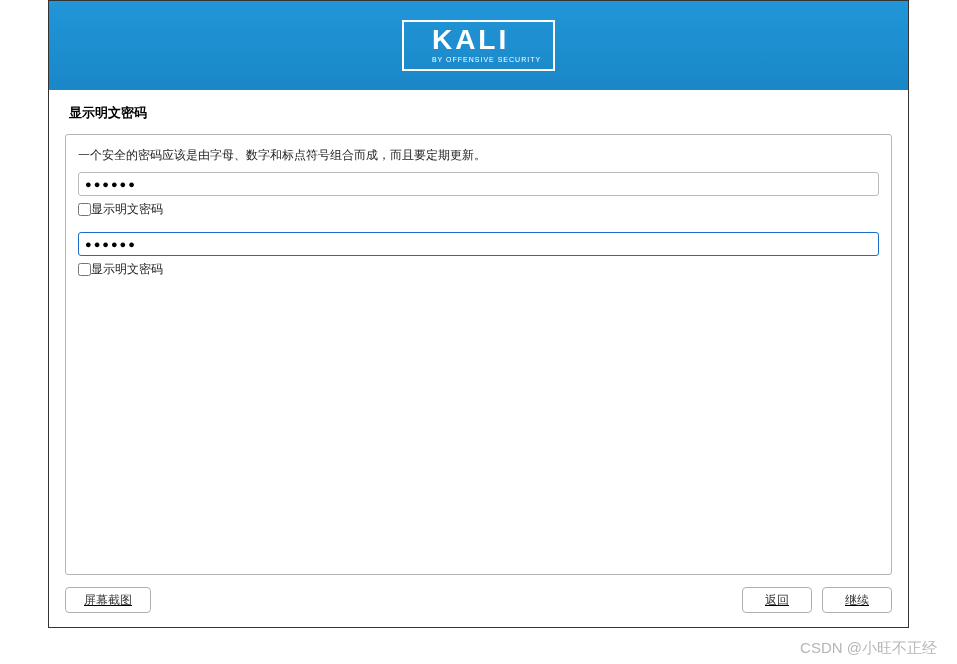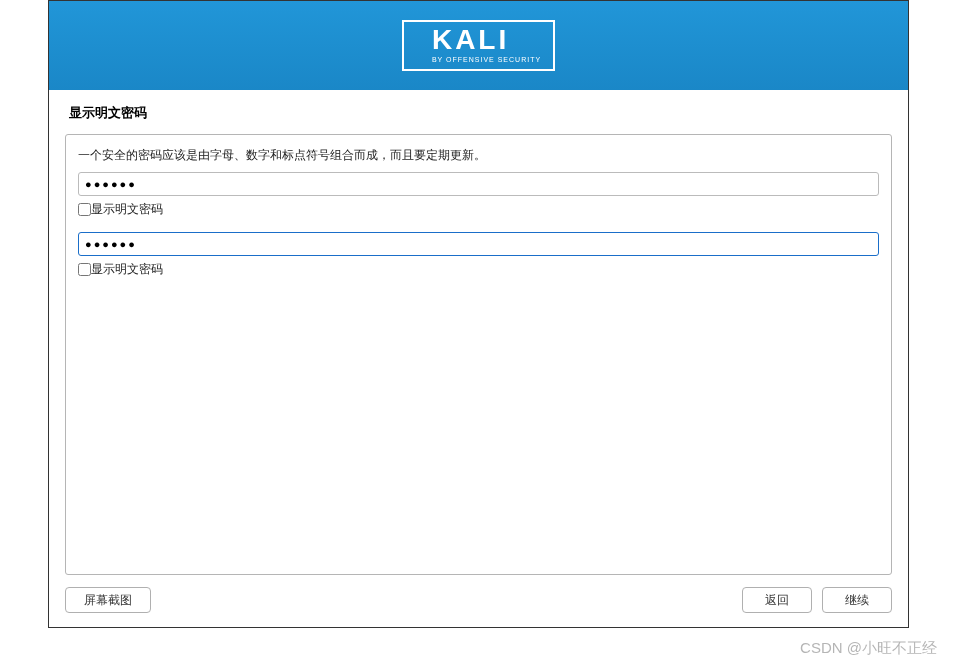--- a/index.html
+++ b/index.html
@@ -100,20 +100,21 @@
     }
     .checkbox-row label {
       font-size: 12px;
       color: #222;
     }
     .footer-bar {
       display: flex;
       justify-content: space-between;
       align-items: center;
       padding: 12px 16px 14px 16px;
+      text-decoration: underline;
     }
     .btn {
       border: 1px solid #b0b0b0;
       background: #ffffff;
       border-radius: 4px;
       height: 26px;
       padding: 0 18px;
       font-size: 12px;
       color: #333;
       cursor: pointer;

